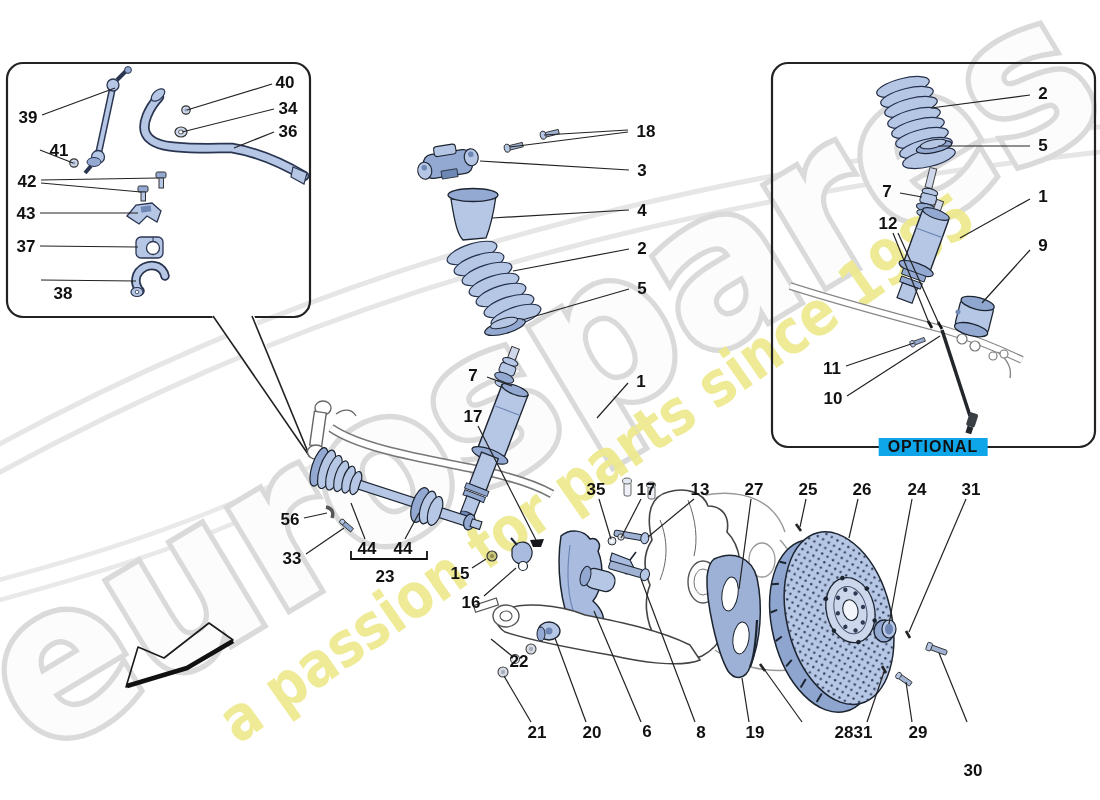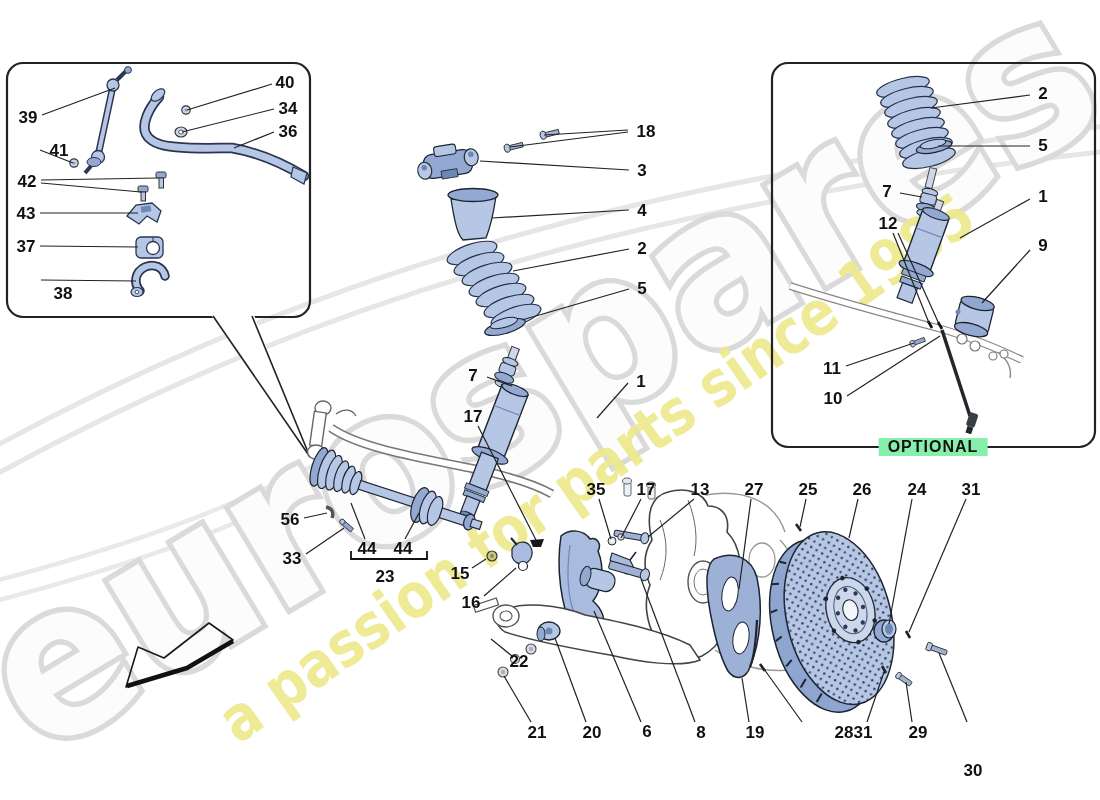--- a/index.html
+++ b/index.html
@@ -2,21 +2,21 @@
 <html><head>
 <meta charset="utf-8">
 <style>
   html,body{margin:0;padding:0;background:#fff;}
   #stage{position:relative;width:1100px;height:800px;background:#ffffff;overflow:hidden;
          font-family:"Liberation Sans", sans-serif;}
   #art{position:absolute;left:0;top:0;}
   .callout{position:absolute;transform:translate(-50%,-50%);font:bold 17px "Liberation Sans",sans-serif;
            color:#111;line-height:1;white-space:nowrap;letter-spacing:0;}
   #optional-label{position:absolute;transform:translate(-50%,-50%);font:bold 16px "Liberation Sans",sans-serif;
-           color:#111;background:#86efac;padding:0 9px;letter-spacing:1px;white-space:nowrap;}
+           color:#111;background:#0ea5e9;padding:0 9px;letter-spacing:1px;white-space:nowrap;}
 </style>
 </head>
 <body>
 
 <div id="stage">
 <svg id="art" width="1100" height="800" viewBox="0 0 1100 800">
   <defs>
     <pattern id="drill" patternUnits="userSpaceOnUse" width="9" height="9">
       <circle cx="2.2" cy="2.2" r="1.2" fill="#2e3a54"></circle>
       <circle cx="6.6" cy="6.6" r="1.2" fill="#2e3a54"></circle>

